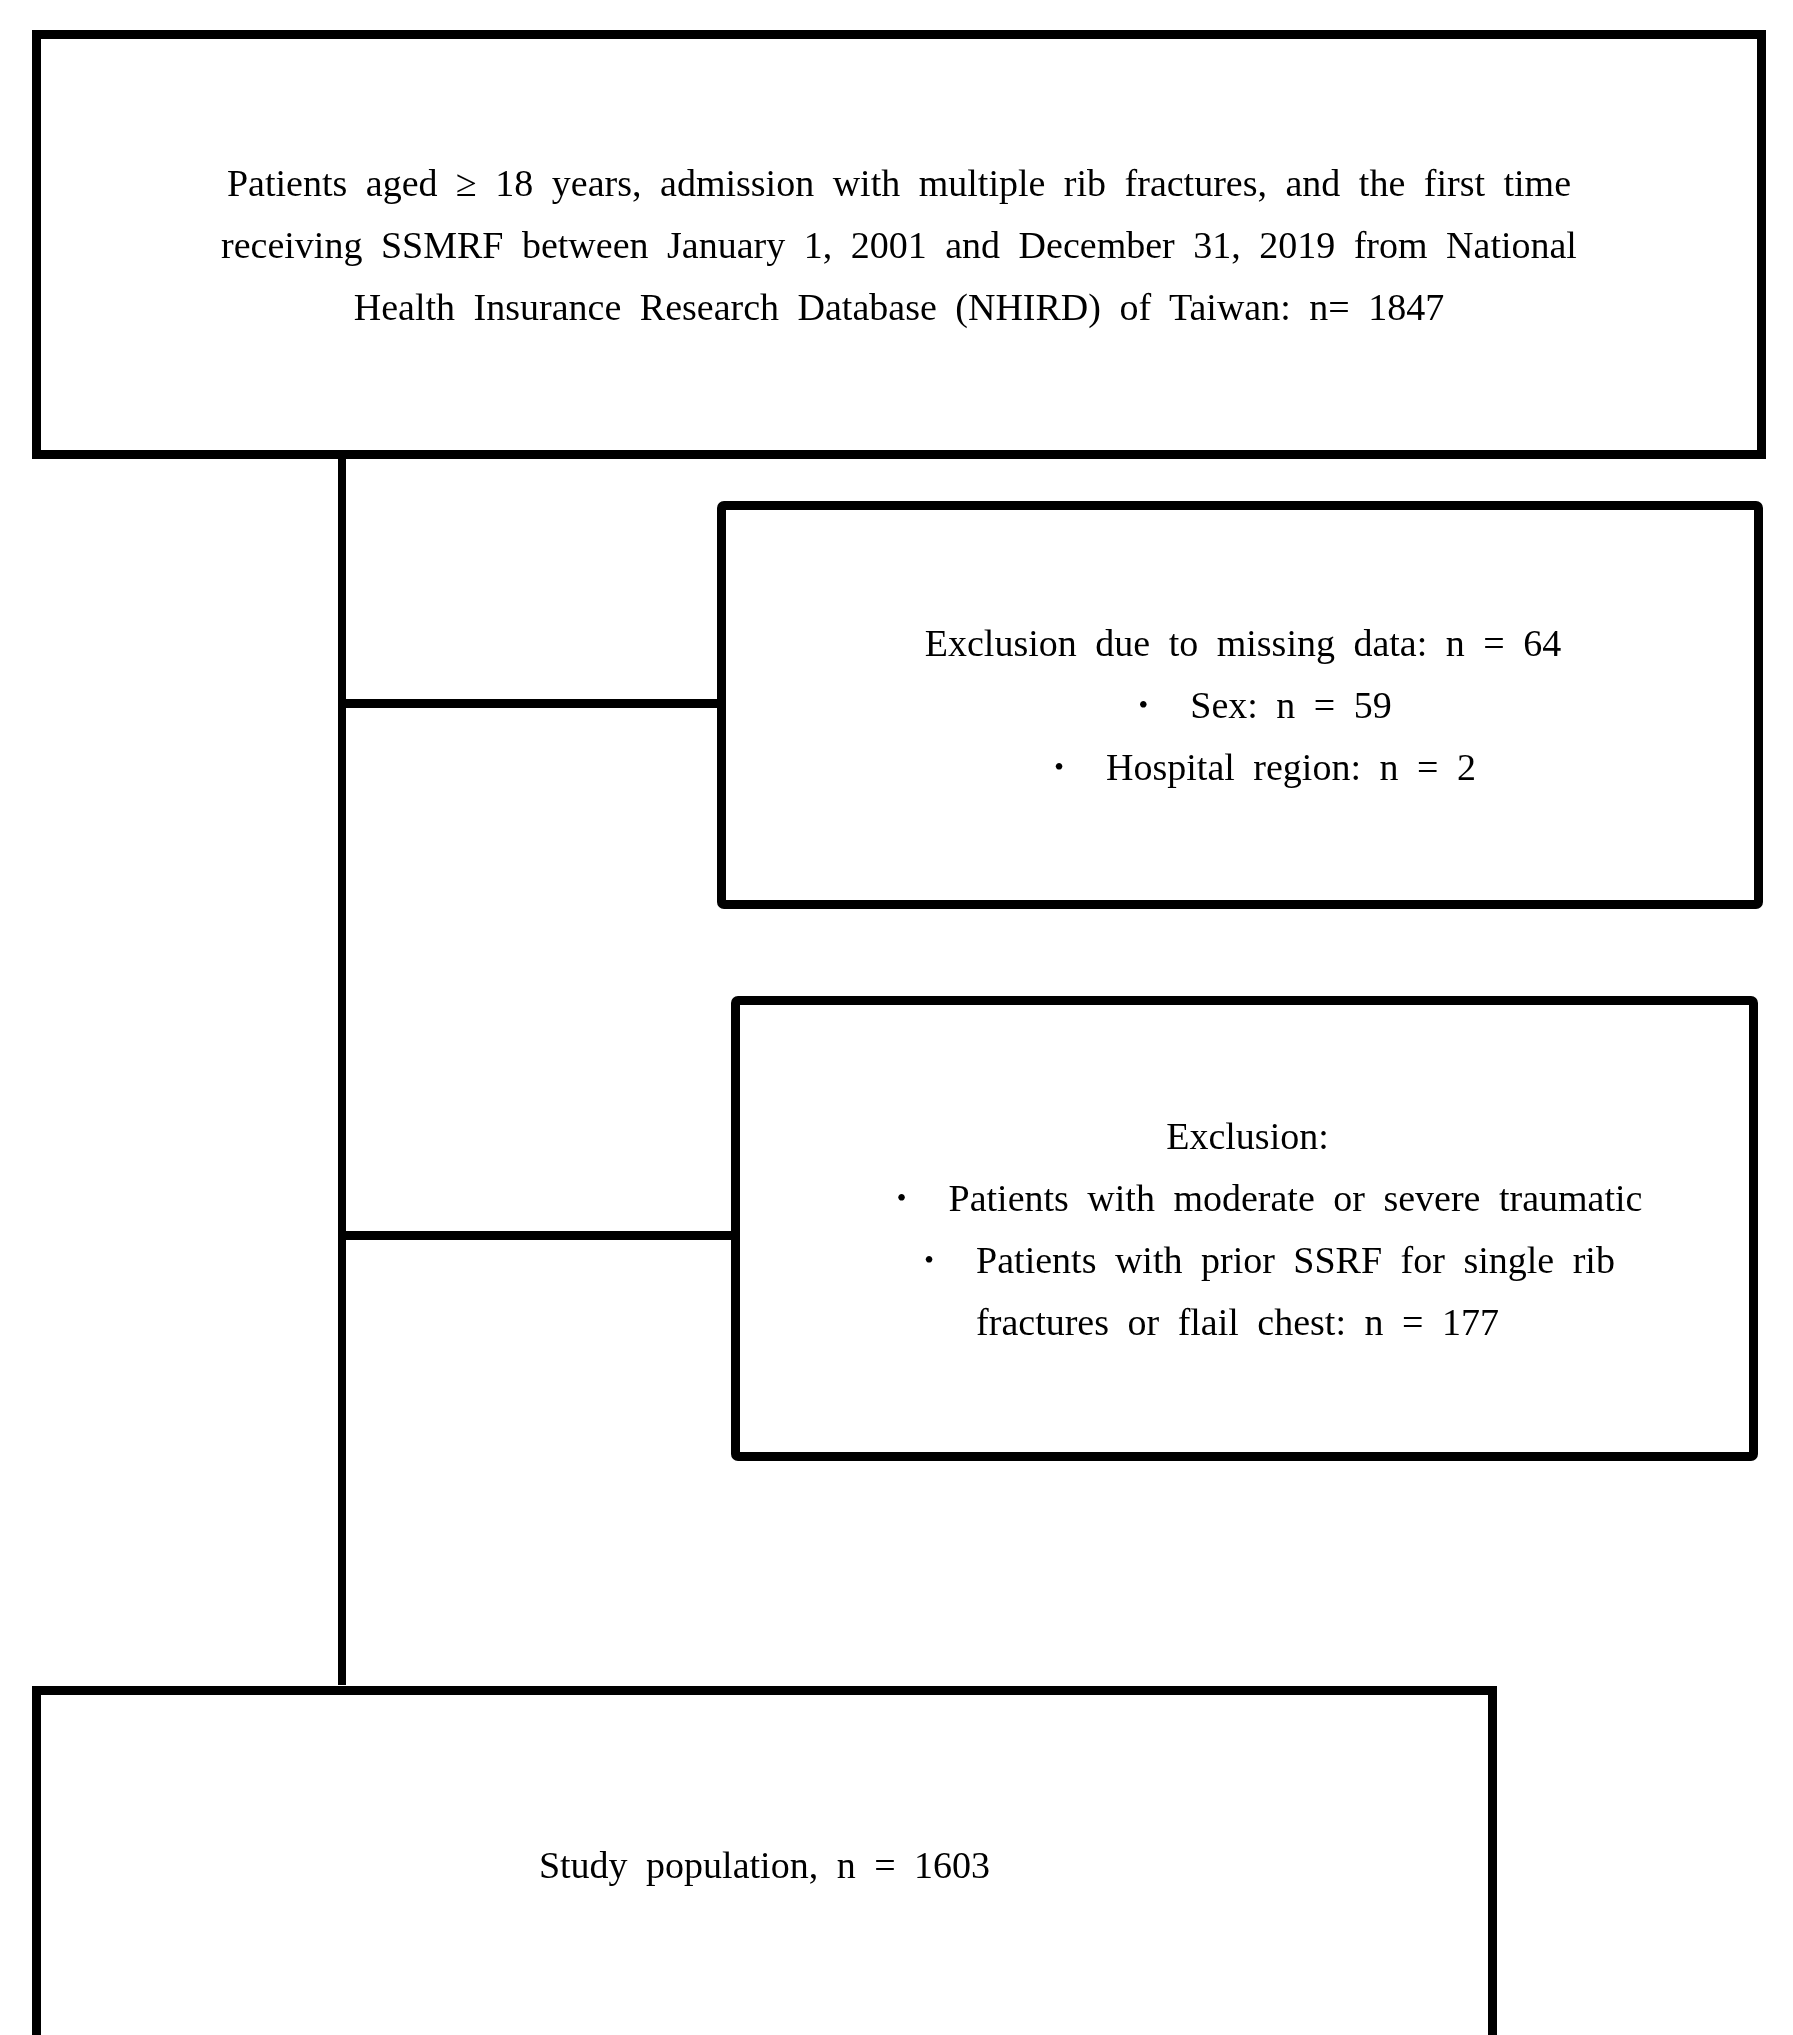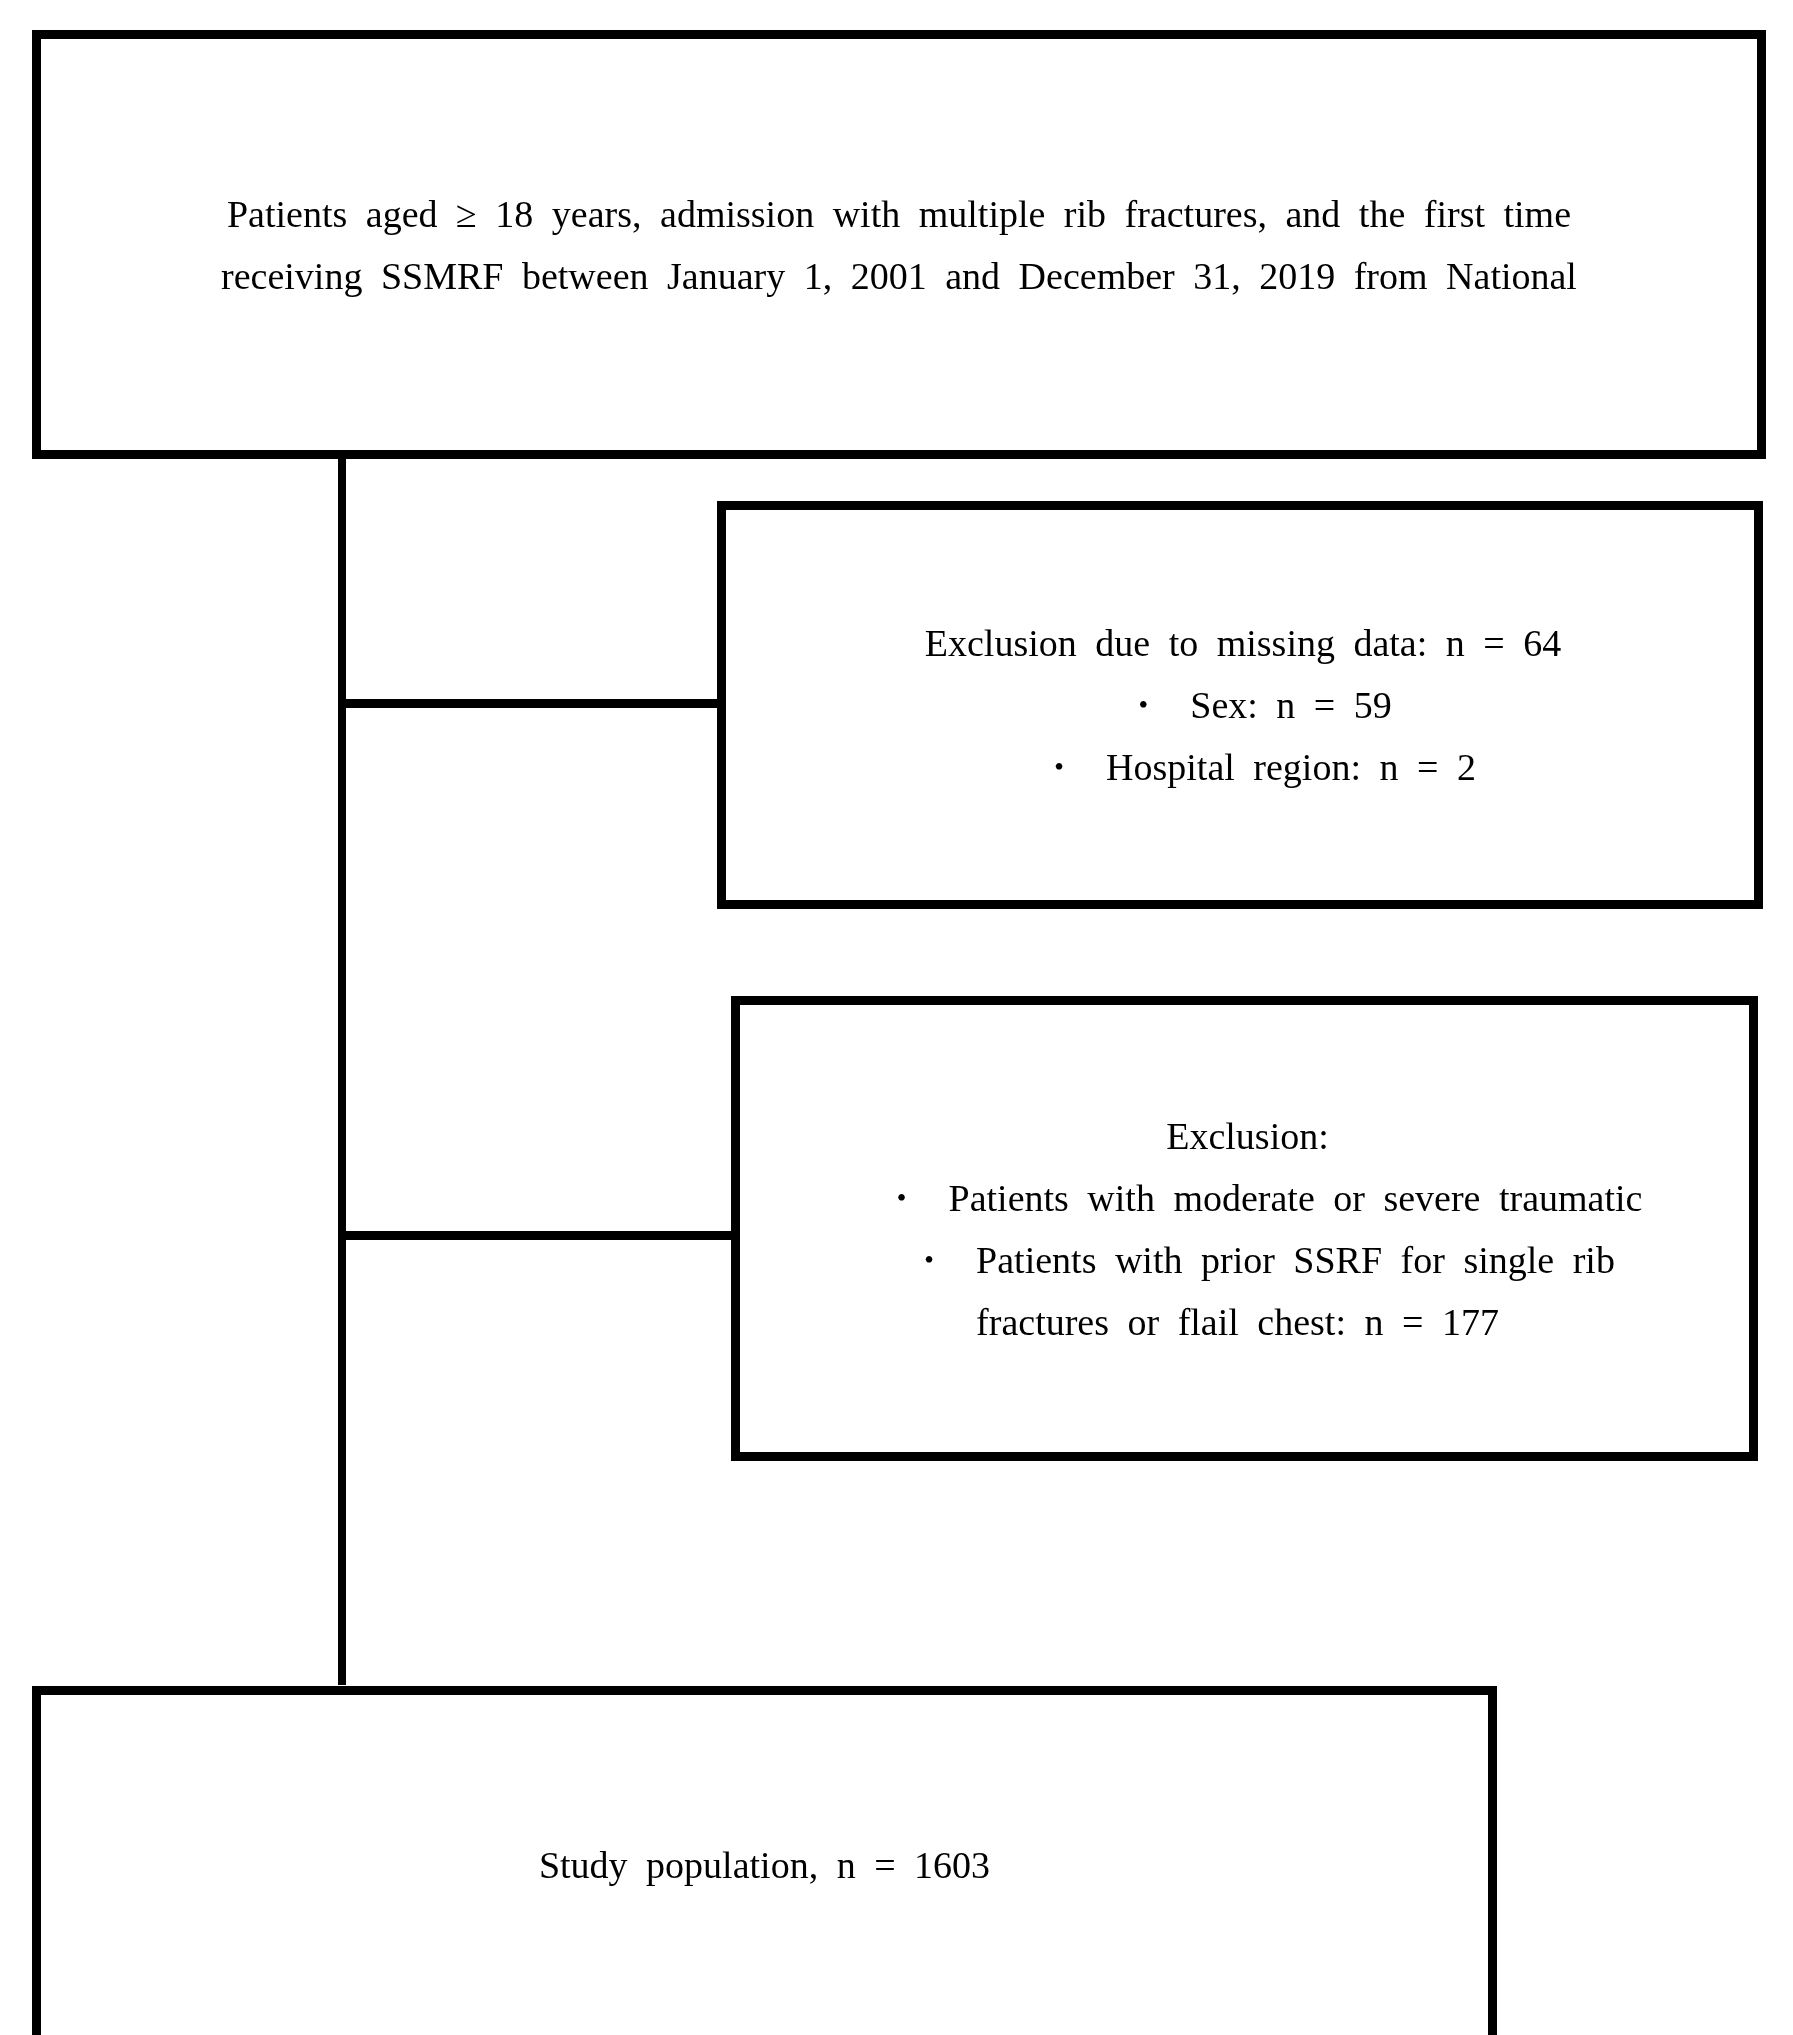--- a/index.html
+++ b/index.html
@@ -35,21 +35,21 @@
     line-height: 62px;
     word-spacing: 9px;
     white-space: nowrap;
   }
   
   #top-box { padding: 0 29px; text-align: center; }
   #top-box .just { text-align: justify; text-align-last: justify; white-space: normal; }
   #top-box .last-line { text-align: center; }
 
   
-  .excl { padding-left: 18px; padding-right: 12px; }
+  .excl { padding-left: 18px; padding-right: 12px; border-radius: 7px; }
   .item { position: relative; padding-left: 96px; }
   .bullet {
     position: absolute;
     left: 19px;
     top: 0;
     width: 60px;
     line-height: 62px;
     font-size: 27.5px;
     text-align: center;
   }
@@ -61,20 +61,21 @@
 
 <div id="canvas">
 
   <div class="line" style="left:338px; top:459px; width:8.4px; height:1226px;"></div>
   <div class="line" style="left:343px; top:699px; width:375px; height:9px;"></div>
   <div class="line" style="left:343px; top:1231px; width:388px; height:9px;"></div>
 
   <div class="box" id="top-box" style="left:32px; top:30px; width:1734px; height:429px;">
     <div class="txt just">Patients aged ≥ 18 years, admission with multiple rib fractures, and the first time</div>
     <div class="txt just">receiving SSMRF between January 1, 2001 and December 31, 2019 from National</div>
+    <div class="txt last-line">Health Insurance Research Database (NHIRD) of Taiwan: n= 1847</div>
   </div>
 
   <div class="box excl" style="left:717px; top:501px; width:1046px; height:408px;">
     <div class="txt">Exclusion due to missing data: n = 64</div>
     <div class="item">
       <span class="bullet">•</span>
       <div class="txt">Sex: n = 59</div>
     </div>
     <div class="item">
       <span class="bullet">•</span>

